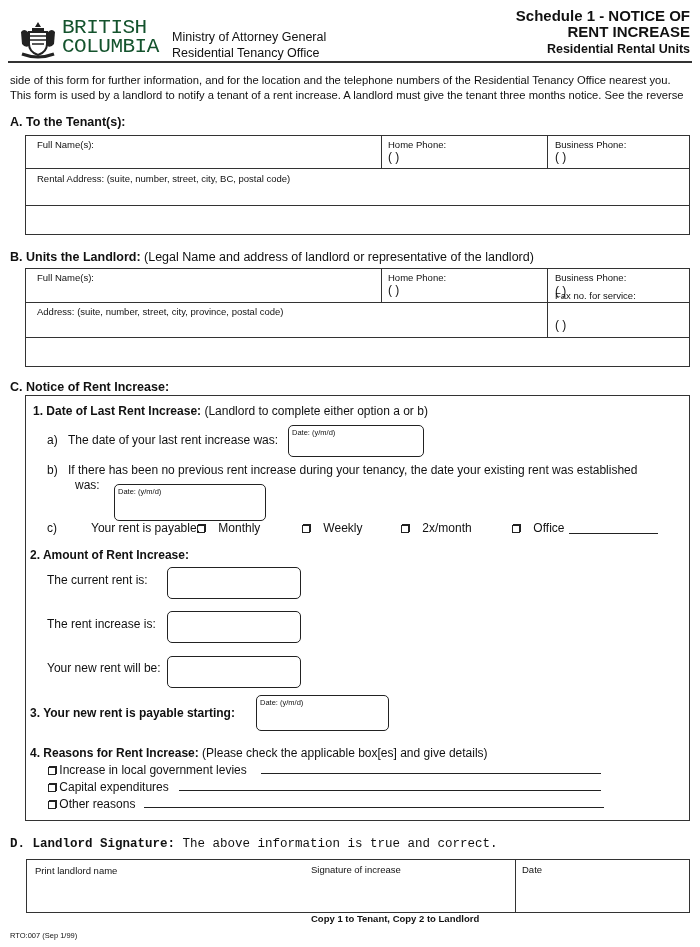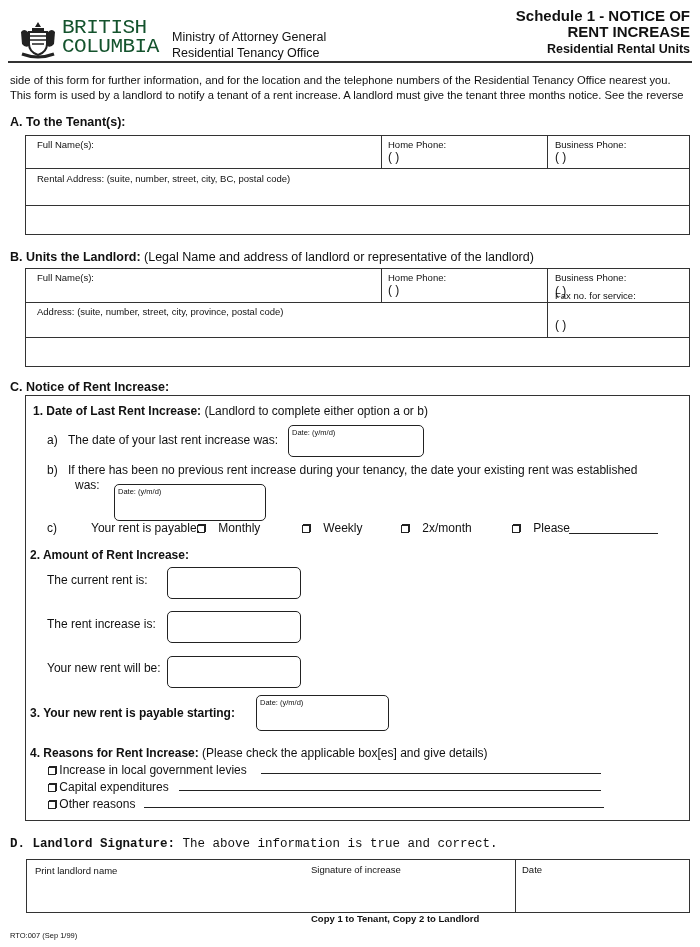--- a/index.html
+++ b/index.html
@@ -126,21 +126,21 @@
 <div class="abs txt" style="left:302px; top:521px;">
   <span class="chk"></span>
   <span style="margin-left:10px;">Weekly</span>
 </div>
 <div class="abs txt" style="left:401px; top:521px;">
   <span class="chk"></span>
   <span style="margin-left:10px;">2x/month</span>
 </div>
 <div class="abs txt" style="left:512px; top:521px;">
   <span class="chk"></span>
-  <span style="margin-left:10px;">Please</span>
+  <span style="margin-left:10px;">Office</span>
 </div>
 <div class="abs uline" style="left:569px; top:521px; width:89px; height:13px;"></div>
 
 <div class="abs sec-head" style="left:30px; top:548px; font-size:12px;">2. Amount of Rent Increase:</div>
 <div class="abs txt" style="left:47px; top:573px;">The current rent is:</div>
 <div class="abs rbox" style="left:167px; top:567px; width:134px; height:32px;"></div>
 <div class="abs txt" style="left:47px; top:617px;">The rent increase is:</div>
 <div class="abs rbox" style="left:167px; top:611px; width:134px; height:32px;"></div>
 <div class="abs txt" style="left:47px; top:661px;">Your new rent will be:</div>
 <div class="abs rbox" style="left:167px; top:656px; width:134px; height:32px;"></div>

